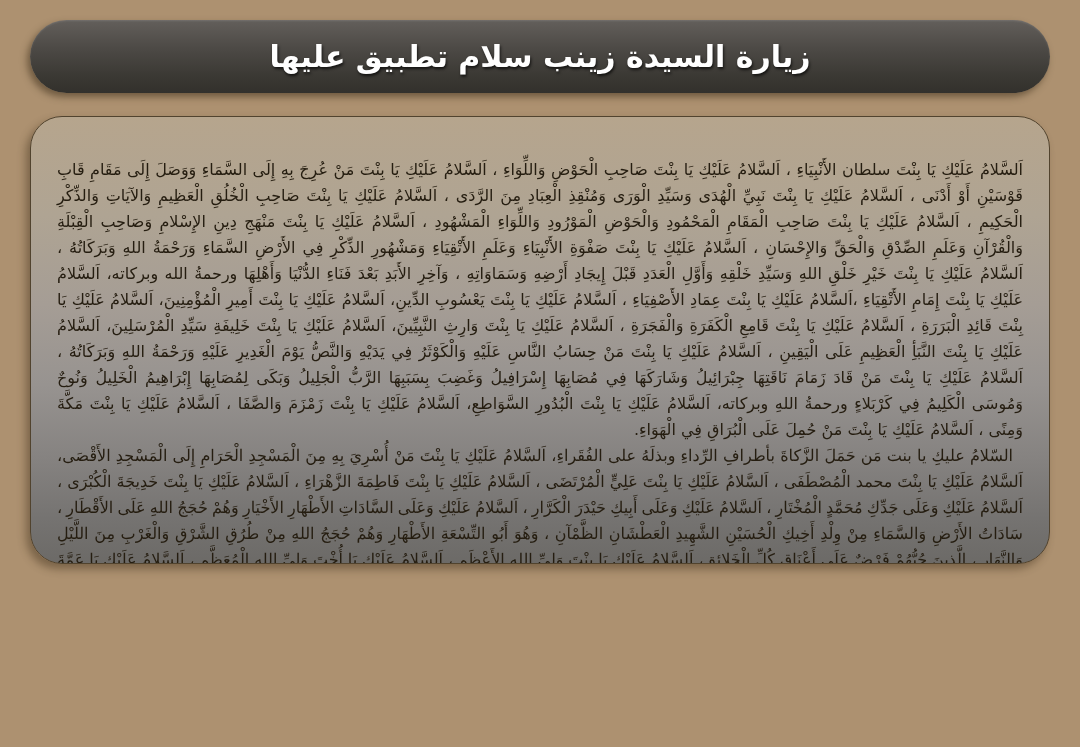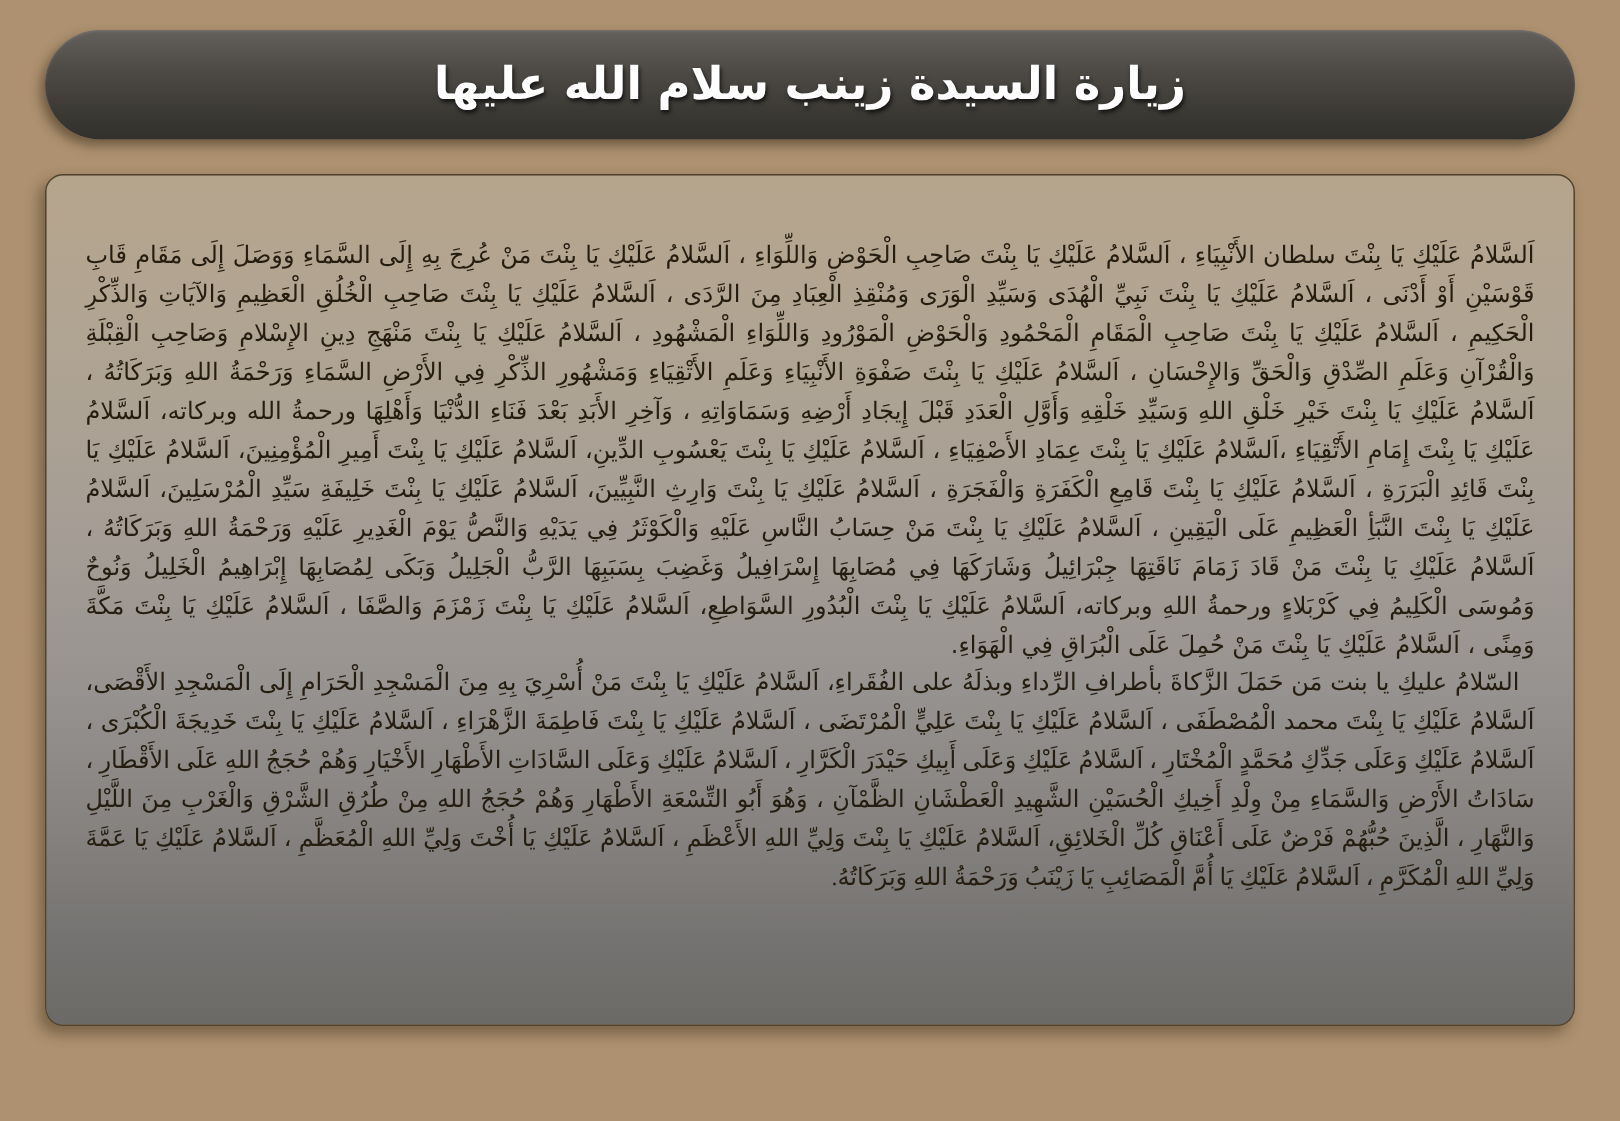--- a/index.html
+++ b/index.html
@@ -33,23 +33,23 @@
     font-weight: bold;
     letter-spacing: 0.5px;
     text-shadow: 1px 2px 3px rgba(0,0,0,0.7);
     white-space: nowrap;
   }
   .content-card {
     position: absolute;
     left: 30px;
     top: 116px;
     width: 1020px;
-    height: 568px;
+    height: 448px;
     box-sizing: border-box;
-    border-radius: 12px;
+    border-radius: 32px;
     border: 1px solid #51432e;
     background: linear-gradient(180deg,
       #b6a58d 0%,
       #afa493 22%,
       #a59d95 42%,
       #979390 60%,
       #868381 76%,
       #757371 90%,
       #6c6a67 100%);
     box-shadow: -4px 5px 9px rgba(60,45,25,0.45);
@@ -95,21 +95,21 @@
     color: #ffffff;
     font-size: 16px;
     line-height: 26px;
     text-shadow: 0 1px 2px rgba(0,0,0,0.4);
   }
 </style>
 </head>
 <body>
 
 <div class="title-bar">
-  <div class="page-title">زيارة السيدة زينب سلام الله عليها</div>
+  <div class="page-title">زيارة السيدة زينب سلام تطبيق عليها</div>
 </div>
 
 <div class="content-card">
   <div class="prayer-text">
     <p class="para-1">اَلسَّلامُ عَلَيْكِ يَا بِنْتَ سلطان الأَنْبِيَاءِ ، اَلسَّلامُ عَلَيْكِ يَا بِنْتَ صَاحِبِ الْحَوْضِ وَاللِّوَاءِ ، اَلسَّلامُ عَلَيْكِ يَا بِنْتَ مَنْ عُرِجَ بِهِ إِلَى السَّمَاءِ وَوَصَلَ إِلَى مَقَامِ قَابِ قَوْسَيْنِ أَوْ أَدْنَى ، اَلسَّلامُ عَلَيْكِ يَا بِنْتَ نَبِيِّ الْهُدَى وَسَيِّدِ الْوَرَى وَمُنْقِذِ الْعِبَادِ مِنَ الرَّدَى ، اَلسَّلامُ عَلَيْكِ يَا بِنْتَ صَاحِبِ الْخُلُقِ الْعَظِيمِ وَالآيَاتِ وَالذِّكْرِ الْحَكِيمِ ، اَلسَّلامُ عَلَيْكِ يَا بِنْتَ صَاحِبِ الْمَقَامِ الْمَحْمُودِ وَالْحَوْضِ الْمَوْرُودِ وَاللِّوَاءِ الْمَشْهُودِ ، اَلسَّلامُ عَلَيْكِ يَا بِنْتَ مَنْهَجِ دِينِ الإِسْلامِ وَصَاحِبِ الْقِبْلَةِ وَالْقُرْآنِ وَعَلَمِ الصِّدْقِ وَالْحَقِّ وَالإِحْسَانِ ، اَلسَّلامُ عَلَيْكِ يَا بِنْتَ صَفْوَةِ الأَنْبِيَاءِ وَعَلَمِ الأَتْقِيَاءِ وَمَشْهُورِ الذِّكْرِ فِي الأَرْضِ السَّمَاءِ وَرَحْمَةُ اللهِ وَبَرَكَاتُهُ ، اَلسَّلامُ عَلَيْكِ يَا بِنْتَ خَيْرِ خَلْقِ اللهِ وَسَيِّدِ خَلْقِهِ وَأَوَّلِ الْعَدَدِ قَبْلَ إِيجَادِ أَرْضِهِ وَسَمَاوَاتِهِ ، وَآخِرِ الأَبَدِ بَعْدَ فَنَاءِ الدُّنْيَا وَأَهْلِهَا ورحمةُ الله وبركاته، اَلسَّلامُ عَلَيْكِ يَا بِنْتَ إِمَامِ الأَتْقِيَاءِ ،اَلسَّلامُ عَلَيْكِ يَا بِنْتَ عِمَادِ الأَصْفِيَاءِ ، اَلسَّلامُ عَلَيْكِ يَا بِنْتَ يَعْسُوبِ الدِّينِ، اَلسَّلامُ عَلَيْكِ يَا بِنْتَ أَمِيرِ الْمُؤْمِنِينَ، اَلسَّلامُ عَلَيْكِ يَا بِنْتَ قَائِدِ الْبَرَرَةِ ، اَلسَّلامُ عَلَيْكِ يَا بِنْتَ قَامِعِ الْكَفَرَةِ وَالْفَجَرَةِ ، اَلسَّلامُ عَلَيْكِ يَا بِنْتَ وَارِثِ النَّبِيِّينَ، اَلسَّلامُ عَلَيْكِ يَا بِنْتَ خَلِيفَةِ سَيِّدِ الْمُرْسَلِينَ، اَلسَّلامُ عَلَيْكِ يَا بِنْتَ النَّبَأِ الْعَظِيمِ عَلَى الْيَقِينِ ، اَلسَّلامُ عَلَيْكِ يَا بِنْتَ مَنْ حِسَابُ النَّاسِ عَلَيْهِ وَالْكَوْثَرُ فِي يَدَيْهِ وَالنَّصُّ يَوْمَ الْغَدِيرِ عَلَيْهِ وَرَحْمَةُ اللهِ وَبَرَكَاتُهُ ، اَلسَّلامُ عَلَيْكِ يَا بِنْتَ مَنْ قَادَ زَمَامَ نَاقَتِهَا جِبْرَائِيلُ وَشَارَكَهَا فِي مُصَابِهَا إِسْرَافِيلُ وَغَضِبَ بِسَبَبِهَا الرَّبُّ الْجَلِيلُ وَبَكَى لِمُصَابِهَا إِبْرَاهِيمُ الْخَلِيلُ وَنُوحٌ وَمُوسَى الْكَلِيمُ فِي كَرْبَلاءٍ ورحمةُ اللهِ وبركاته، اَلسَّلامُ عَلَيْكِ يَا بِنْتَ الْبُدُورِ السَّوَاطِعِ، اَلسَّلامُ عَلَيْكِ يَا بِنْتَ زَمْزَمَ وَالصَّفَا ، اَلسَّلامُ عَلَيْكِ يَا بِنْتَ مَكَّةَ وَمِنًى ، اَلسَّلامُ عَلَيْكِ يَا بِنْتَ مَنْ حُمِلَ عَلَى الْبُرَاقِ فِي الْهَوَاءِ.</p>
     <p class="para-2">السّلامُ عليكِ يا بنت مَن حَمَلَ الزَّكاةَ بأطرافِ الرِّداءِ وبذلَهُ على الفُقَراءِ، اَلسَّلامُ عَلَيْكِ يَا بِنْتَ مَنْ أُسْرِيَ بِهِ مِنَ الْمَسْجِدِ الْحَرَامِ إِلَى الْمَسْجِدِ الأَقْصَى، اَلسَّلامُ عَلَيْكِ يَا بِنْتَ محمد الْمُصْطَفَى ، اَلسَّلامُ عَلَيْكِ يَا بِنْتَ عَلِيٍّ الْمُرْتَضَى ، اَلسَّلامُ عَلَيْكِ يَا بِنْتَ فَاطِمَةَ الزَّهْرَاءِ ، اَلسَّلامُ عَلَيْكِ يَا بِنْتَ خَدِيجَةَ الْكُبْرَى ، اَلسَّلامُ عَلَيْكِ وَعَلَى جَدِّكِ مُحَمَّدٍ الْمُخْتَارِ ، اَلسَّلامُ عَلَيْكِ وَعَلَى أَبِيكِ حَيْدَرَ الْكَرَّارِ ، اَلسَّلامُ عَلَيْكِ وَعَلَى السَّادَاتِ الأَطْهَارِ الأَخْيَارِ وَهُمْ حُجَجُ اللهِ عَلَى الأَقْطَارِ ، سَادَاتُ الأَرْضِ وَالسَّمَاءِ مِنْ وِلْدِ أَخِيكِ الْحُسَيْنِ الشَّهِيدِ الْعَطْشَانِ الظَّمْآنِ ، وَهُوَ أَبُو التِّسْعَةِ الأَطْهَارِ وَهُمْ حُجَجُ اللهِ مِنْ طُرُقِ الشَّرْقِ وَالْغَرْبِ مِنَ اللَّيْلِ وَالنَّهَارِ ، الَّذِينَ حُبُّهُمْ فَرْضٌ عَلَى أَعْنَاقِ كُلِّ الْخَلائِقِ، اَلسَّلامُ عَلَيْكِ يَا بِنْتَ وَلِيِّ اللهِ الأَعْظَمِ ، اَلسَّلامُ عَلَيْكِ يَا أُخْتَ وَلِيِّ اللهِ الْمُعَظَّمِ ، اَلسَّلامُ عَلَيْكِ يَا عَمَّةَ وَلِيِّ اللهِ الْمُكَرَّمِ ، اَلسَّلامُ عَلَيْكِ يَا أُمَّ الْمَصَائِبِ يَا زَيْنَبُ وَرَحْمَةُ اللهِ وَبَرَكَاتُهُ.</p>
   </div>
 </div>
 
 </body></html>

